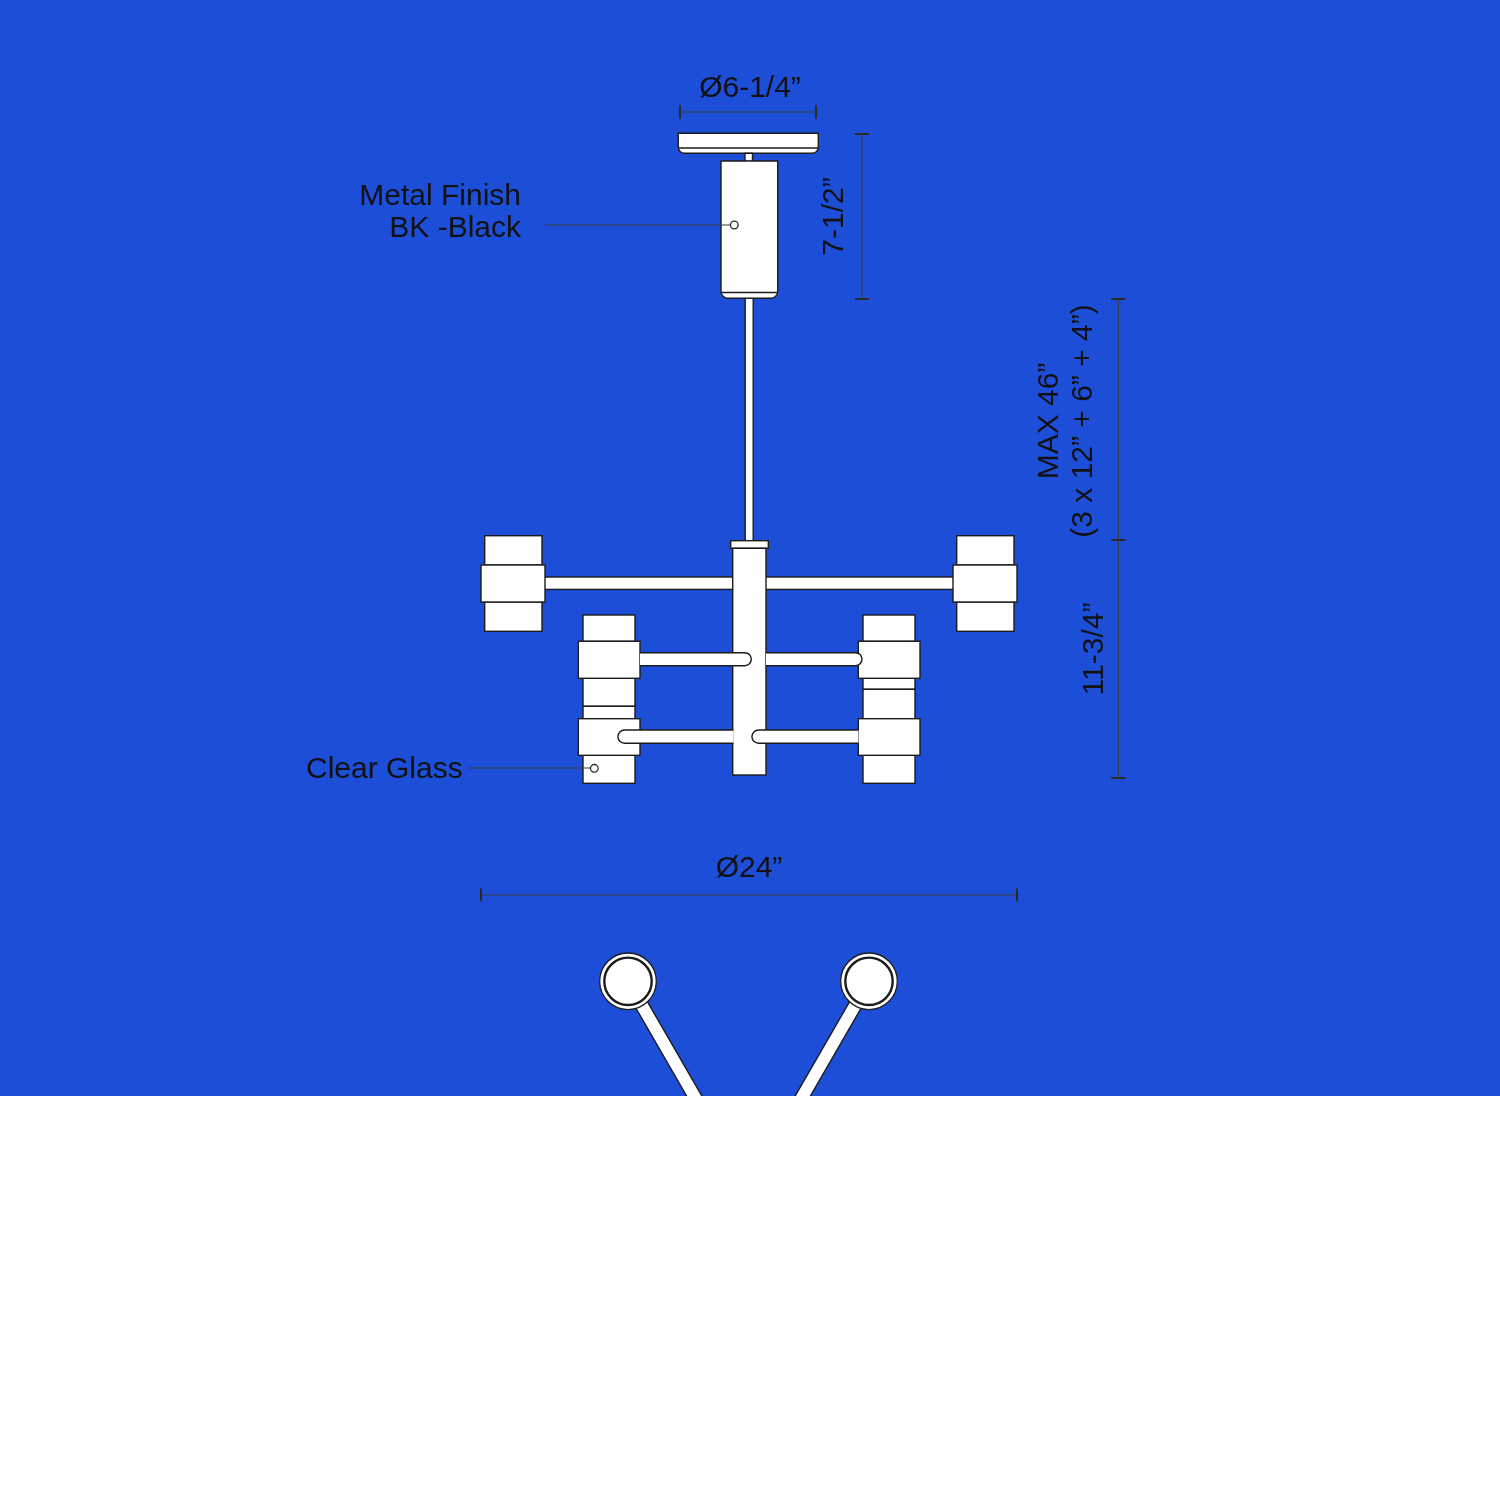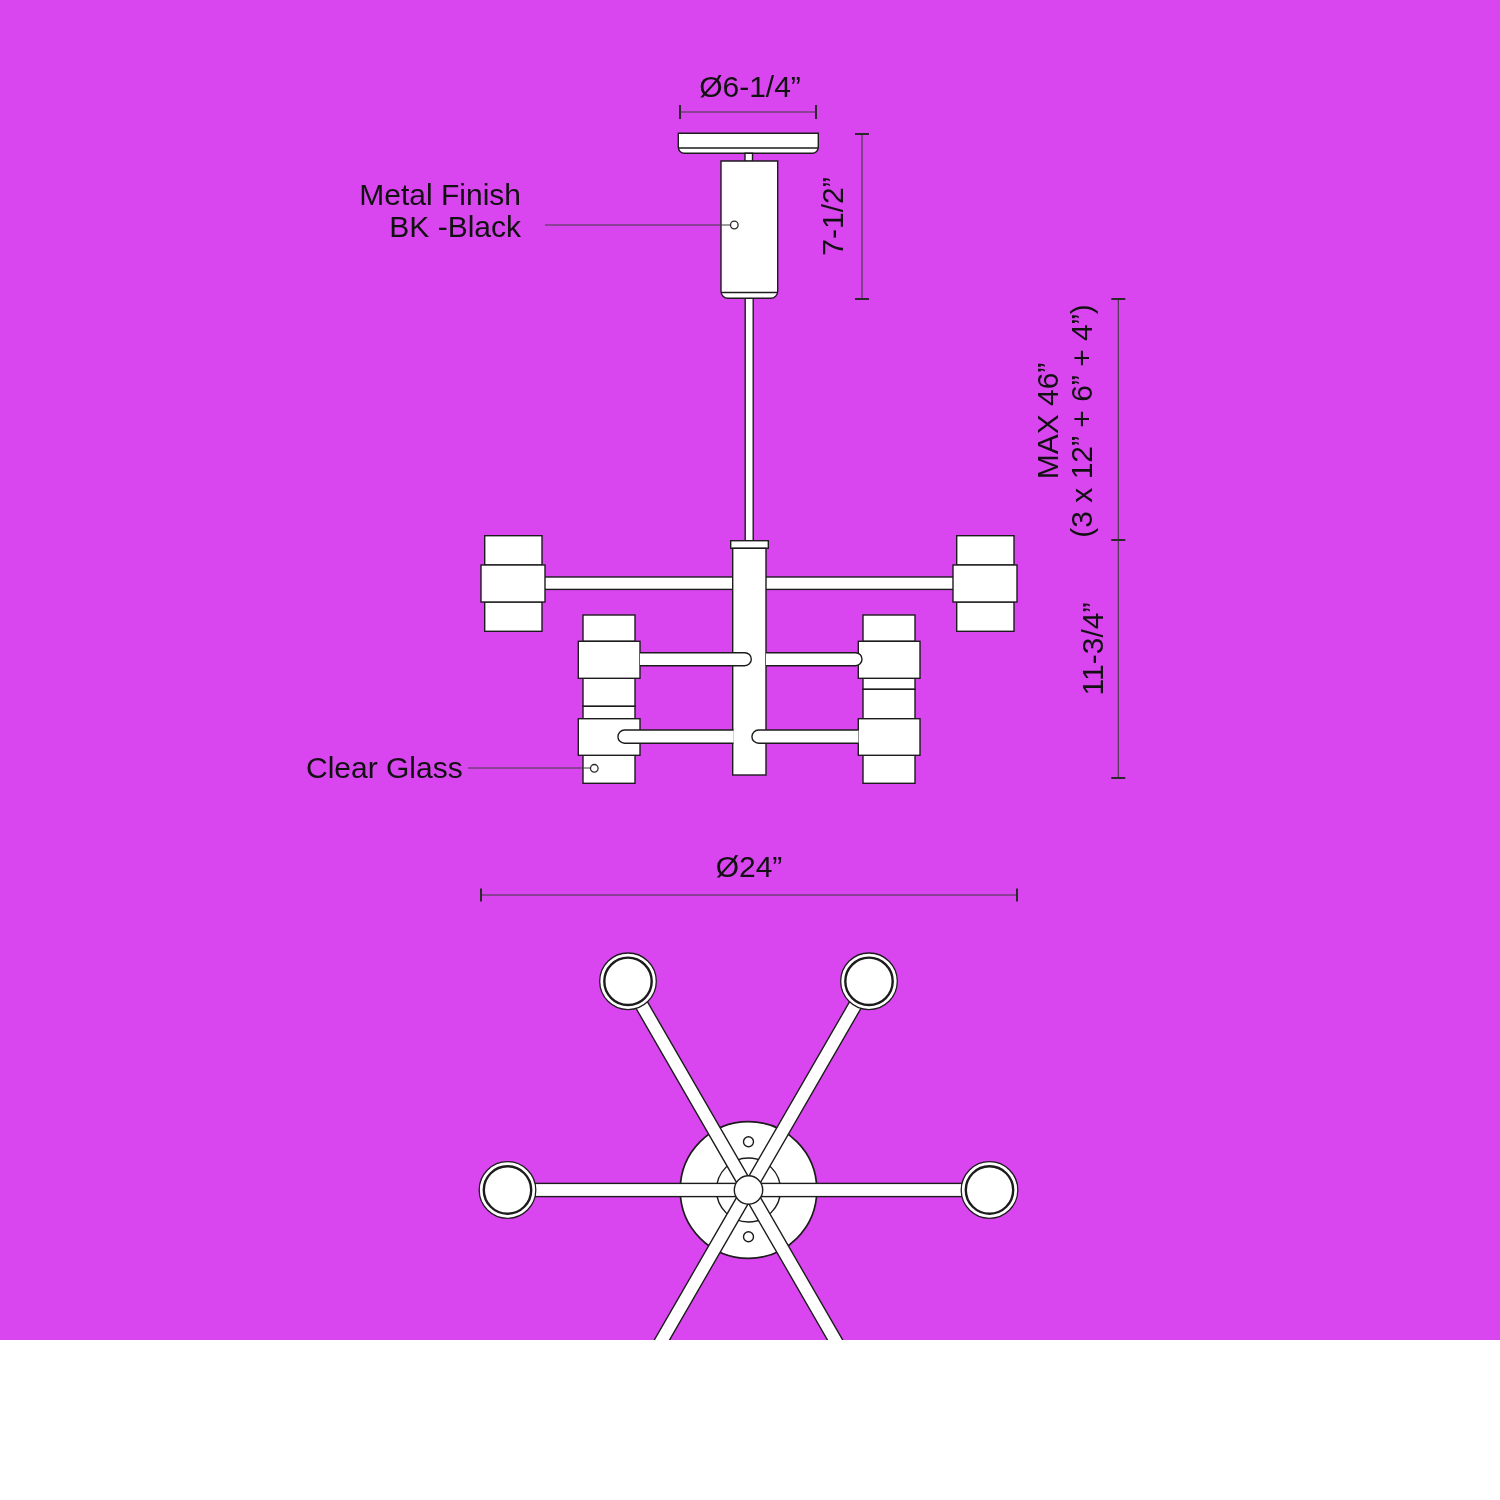--- a/index.html
+++ b/index.html
@@ -1,19 +1,19 @@
 <!DOCTYPE html>
 <html><head>
 <meta charset="utf-8">
 <style>
   html, body { margin: 0; padding: 0; background: #ffffff; }
   .sheet {
     position: relative;
-    width: 1500px; height: 1340px;
-    background: #d946ef;
+    width: 1500px; height: 1096px;
+    background: #1d4ed8;
     font-family: "Liberation Sans", sans-serif;
   }
   svg { display: block; }
   
   .ln   { fill: none; stroke: #1c1c1c; stroke-width: 1.4; }
   .lnf  { fill: #ffffff; stroke: #1c1c1c; stroke-width: 1.4; }
   .lnf2 { fill: #ffffff; stroke: #1c1c1c; stroke-width: 1.7; }
   .thick{ fill: #ffffff; stroke: #1c1c1c; stroke-width: 2.4; }
   
   .dim  { fill: none; stroke: #3c3c3c; stroke-width: 1.1; }

